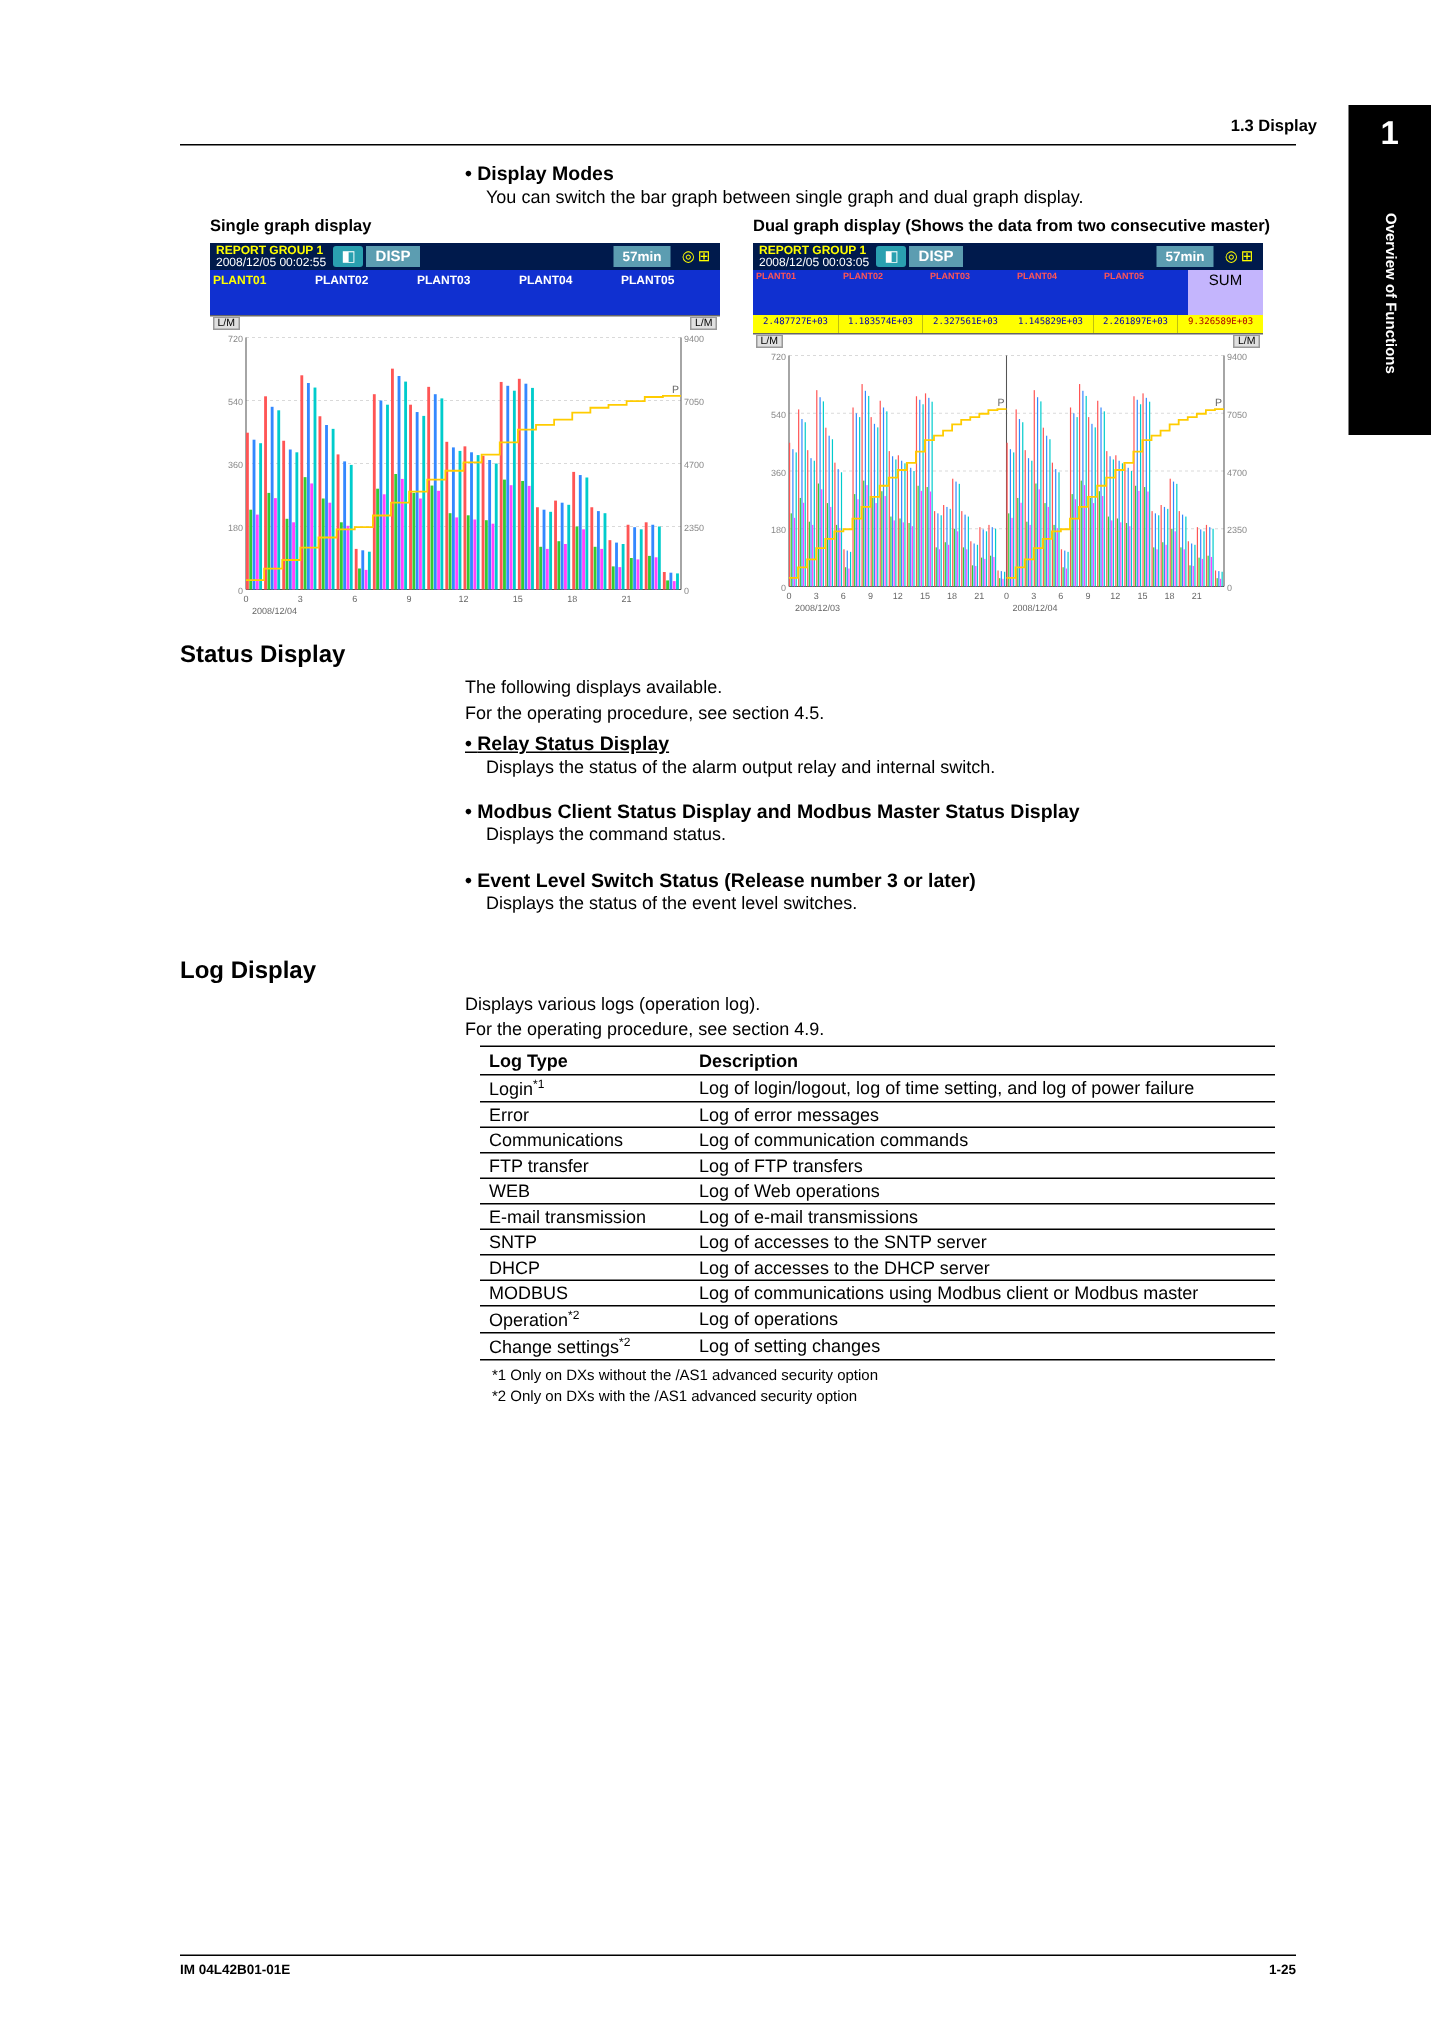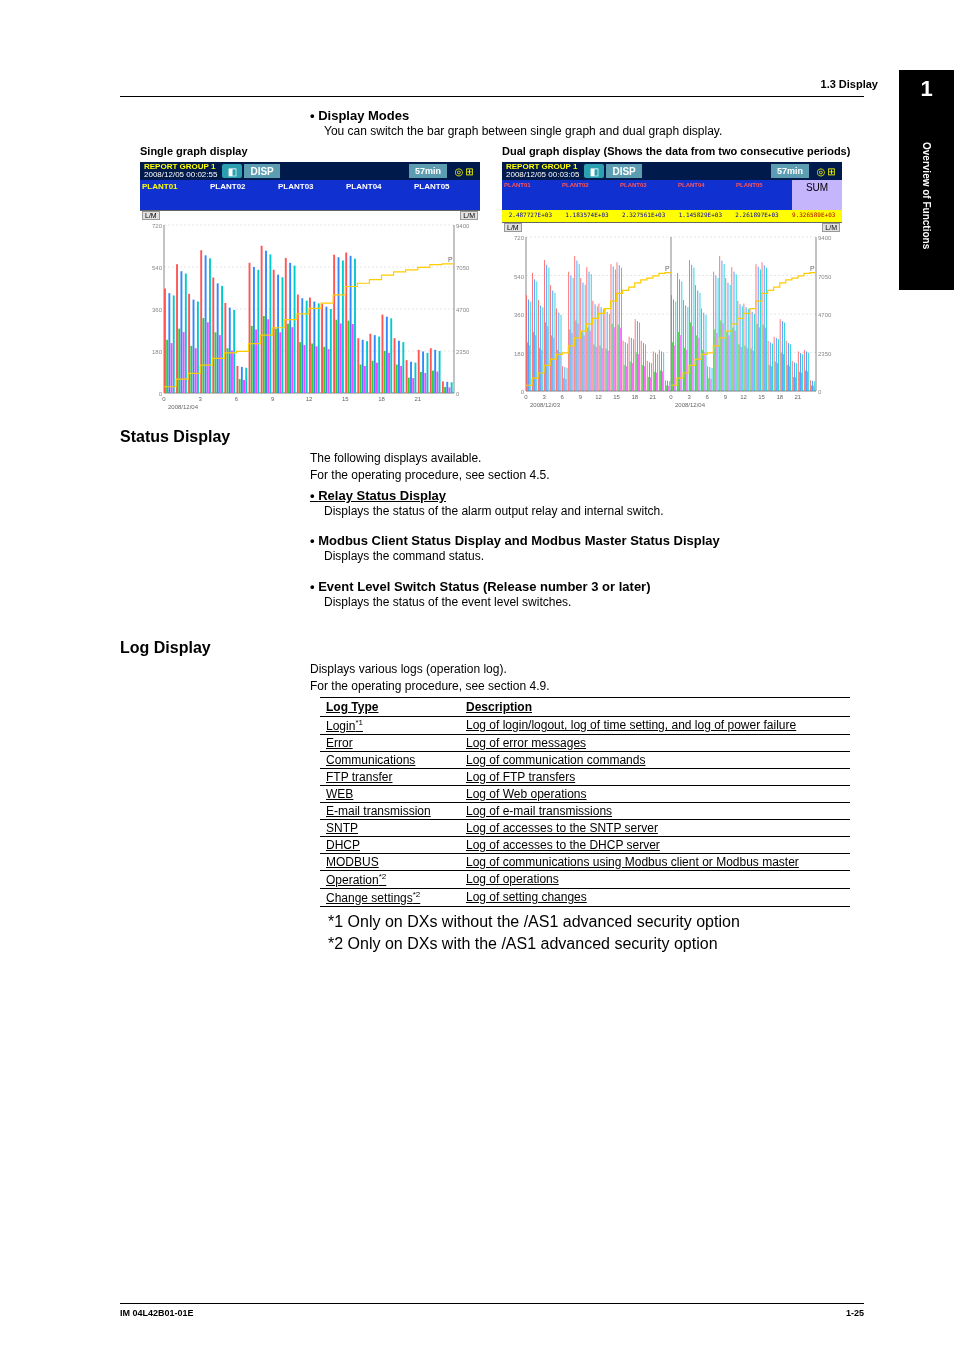--- a/index.html
+++ b/index.html
@@ -225,29 +225,28 @@
     border: 1px solid #999;
   }
   svg.barchart { display: block; }
 
   .log-table {
     border-collapse: collapse;
     margin-left: 200px;
     margin-top: 2px;
     width: 530px;
     font-size: 12px;
-    text-decoration: underline;
   }
   .log-table thead tr { border-top: 1px solid #000; border-bottom: 1px solid #000;}
   .log-table th { text-align: left; font-weight: bold; padding: 2px 6px;}
   .log-table td { padding: 1px 6px; border-bottom: 1px solid #000;}
   .log-table .ltype { width: 140px; }
   .sup { font-size: 8px; vertical-align: super; }
   .notes { margin-left: 208px; margin-top: 4px;}
-  .notes .n { font-size: 16px; line-height: 1.4;}
+  .notes .n { font-size: 10px; line-height: 1.4;}
 
   .footer {
     position: absolute;
     bottom: 32px;
     left: 120px;
     right: 90px;
     border-top: 1px solid #000;
     display: flex;
     justify-content: space-between;
     font-size: 9px;
@@ -454,21 +453,21 @@
                 <text x="241.5" y="190" text-anchor="middle" font-size="6" fill="#666">18</text>
                 <text x="277.75" y="190" text-anchor="middle" font-size="6" fill="#666">21</text>
                 <text x="28" y="198" font-size="6" fill="#666">2008/12/04</text>
                 <text x="308" y="50.96170212765958" font-size="7" fill="#666">P</text>
               </svg>
         </div>
       </div>
     </div>
 
     <div class="graph-col">
-      <div class="graph-caption">Dual graph display (Shows the data from two consecutive periods)</div>
+      <div class="graph-caption">Dual graph display (Shows the data from two consecutive master)</div>
       <div class="graph-container">
         <div class="gc-header">
           <div class="gc-reptitle">
             <div class="rt1">REPORT GROUP 1</div>
             <div class="rt2">2008/12/05 00:03:05</div>
           </div>
           <div class="gc-icon">◧</div>
           <div class="gc-disp">DISP</div>
           <div class="gc-spacer"></div>
           <div class="gc-time">57min</div>

